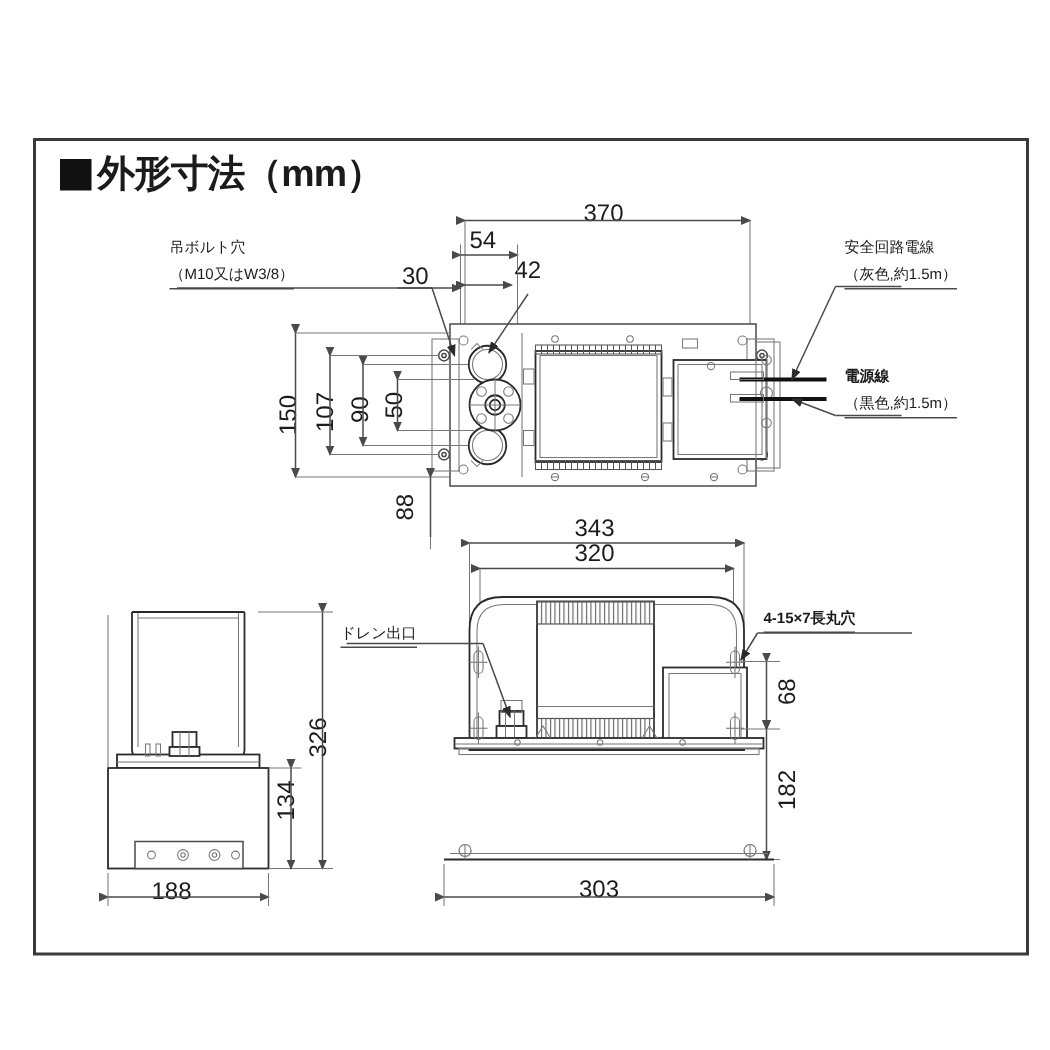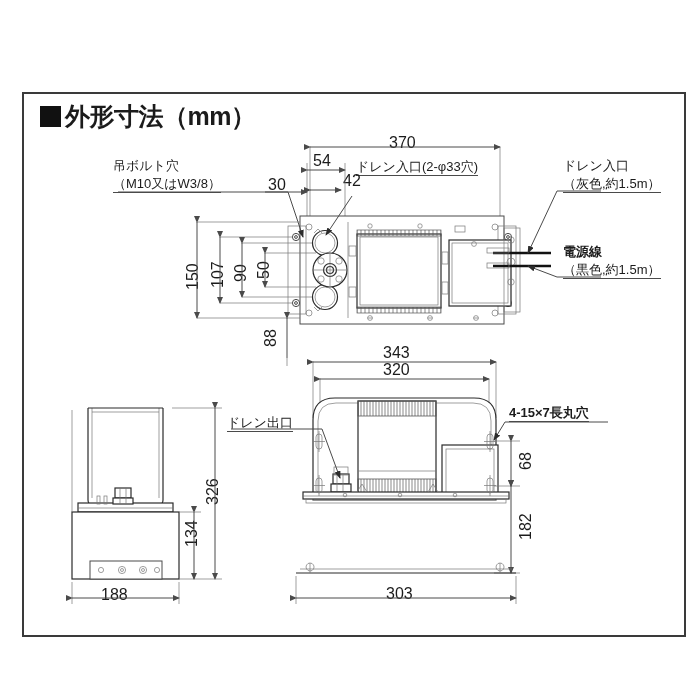--- a/index.html
+++ b/index.html
@@ -9,21 +9,21 @@
 
   
   #frame{position:absolute;left:22px;top:92px;width:664px;height:545px;
          border:2px solid #3a3a3a;background:#ffffff;box-sizing:border-box;}
 
   
   #title-row{position:absolute;left:40px;top:104px;display:flex;align-items:center;}
   #title-bullet{width:21px;height:21px;background:#111;margin-right:4px;}
   #title-text{font-size:25px;font-weight:bold;letter-spacing:-0.5px;line-height:1;}
 
-  .lbl{position:absolute;font-size:13px;line-height:17px;white-space:nowrap;}
+  .lbl{position:absolute;font-size:10px;line-height:17px;white-space:nowrap;}
   .lbl.u{border-bottom:1px solid #4a4a4a;}
   .dim{position:absolute;font-size:16px;line-height:1;color:#1b1b1b;white-space:nowrap;}
   .dim.v{transform:rotate(-90deg);transform-origin:left top;}
 
   svg{position:absolute;left:0;top:0;overflow:visible;}
   .ln{stroke:#4a4a4a;stroke-width:1;fill:none;}
   .ln2{stroke:#2b2b2b;stroke-width:1.2;fill:none;}
   .thin{stroke:#777;stroke-width:.7;fill:none;}
   .wire{stroke:#111;stroke-width:2.6;fill:none;}
   .fillw{fill:#ffffff;}
@@ -37,23 +37,22 @@
   <div id="frame"></div>
 
   <div id="title-row">
     <div id="title-bullet"></div>
     <div id="title-text">外形寸法（mm）</div>
   </div>
 
   <div class="lbl" style="left:113px;top:157px;">吊ボルト穴</div>
   <div class="lbl u" style="left:113px;top:175px;text-align:center;">（M10又はW3/8）</div>
 
-  <div class="lbl u" style="left:356px;top:158px;">ドレン入口(2-φ33穴)</div>
-
-  <div class="lbl" style="left:563px;top:157px;">ドレン入口</div>
+
+  <div class="lbl" style="left:563px;top:157px;">安全回路電線</div>
   <div class="lbl u" style="left:563px;top:175px;">（灰色,約1.5m）</div>
 
   <div class="lbl" style="left:563px;top:243px;font-weight:bold;">電源線</div>
   <div class="lbl u" style="left:563px;top:261px;">（黒色,約1.5m）</div>
 
   <div class="lbl u" style="left:227px;top:414px;">ドレン出口</div>
   <div class="lbl u" style="left:509px;top:404px;font-weight:bold;">4-15×7長丸穴</div>
 
   <div class="dim" style="left:389px;top:135px;">370</div>
   <div class="dim" style="left:313px;top:153px;">54</div>

